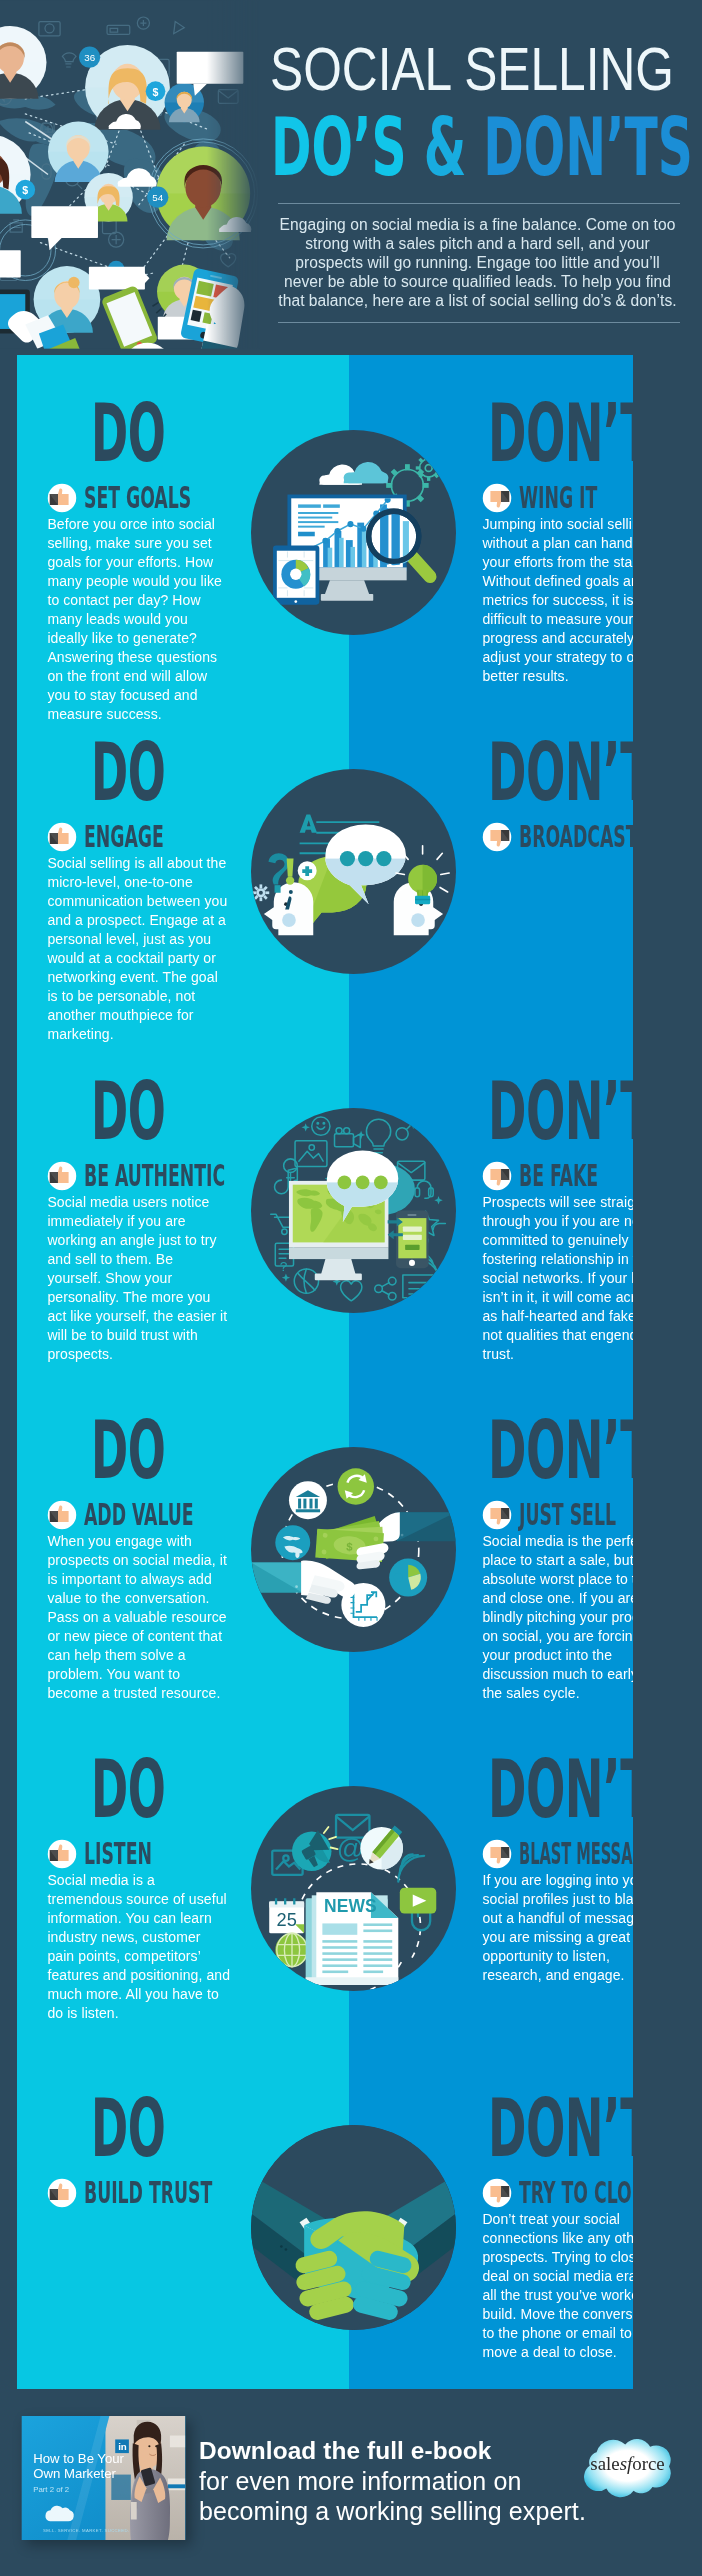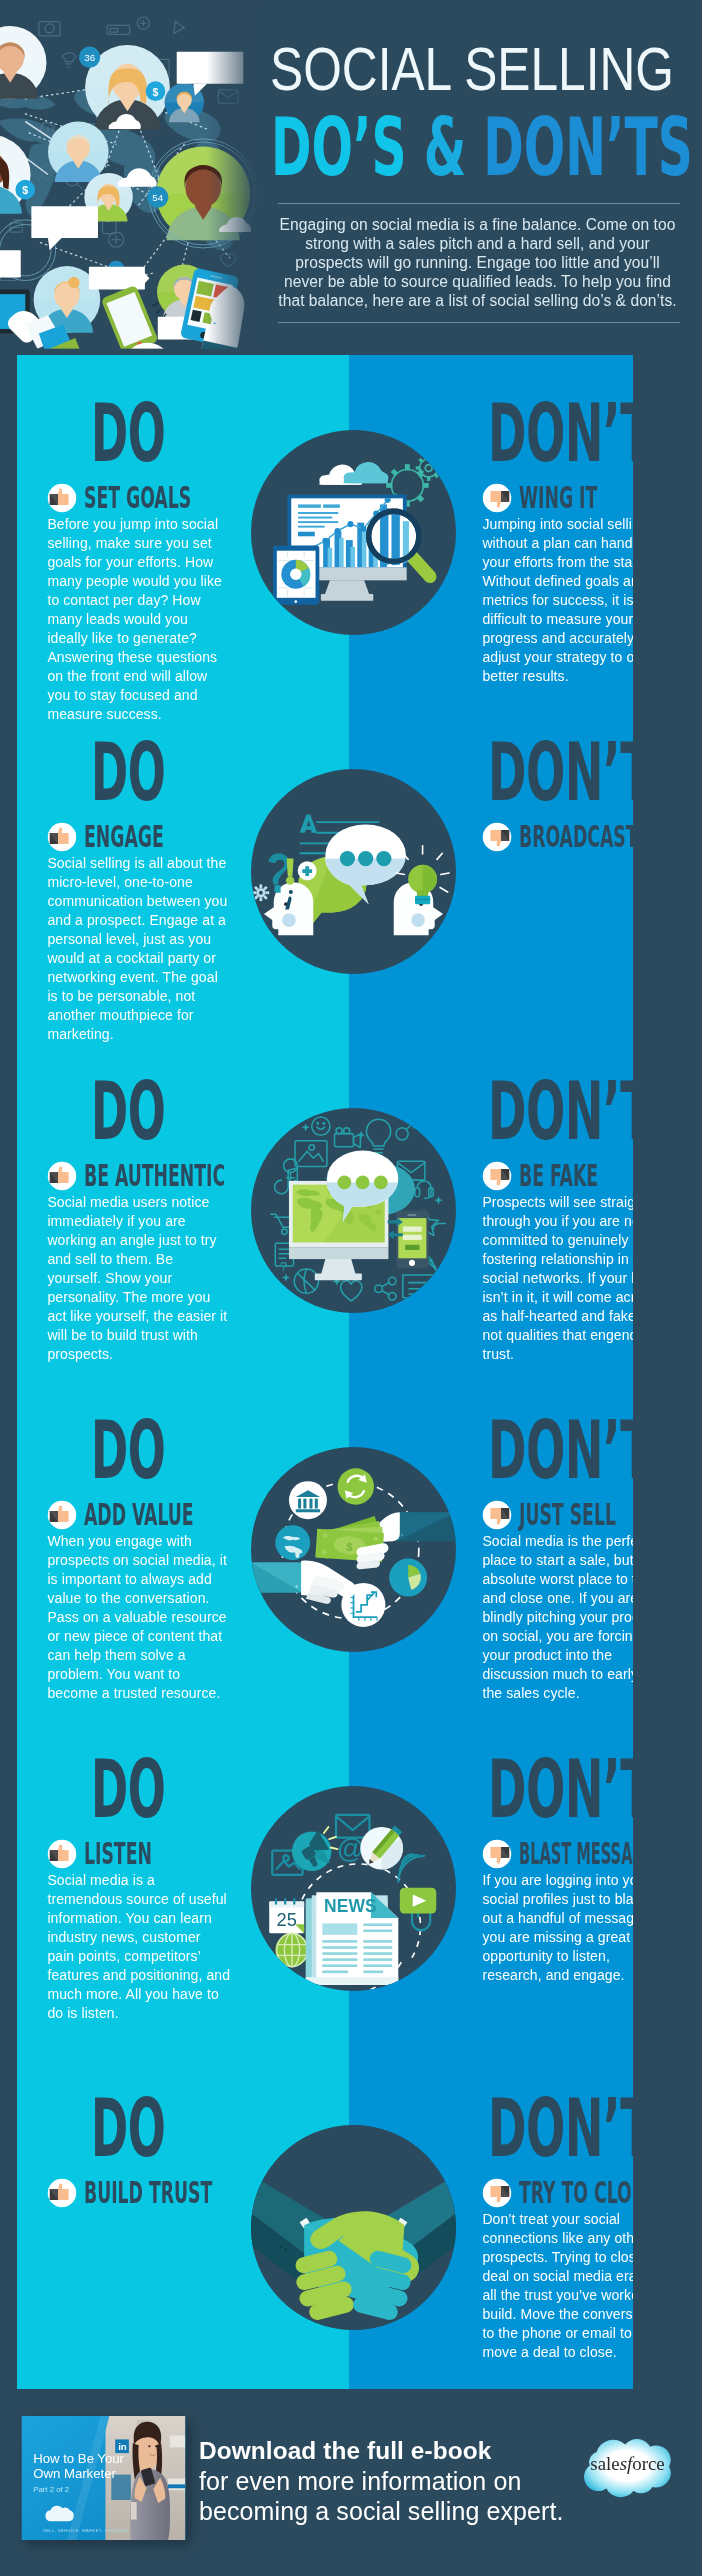--- a/index.html
+++ b/index.html
@@ -323,21 +323,21 @@
         <span class="ico">
                 <svg viewBox="0 0 40 40" width="30" height="30">
  <circle cx="20" cy="20" r="19" fill="#ffffff"></circle>
  <path d="M18.0 7.2 c1.6 -0.2 2.6 1.1 2.4 3.0 l-0.55 4.6 l8.95 0 l0 14.6 l-14.2 0 l0 -14.5 l1.6 -5.9 c0.35 -1.2 0.95 -1.7 1.8 -1.8 z" fill="#f9bd8f"></path>
  <path d="M3.6 14.8 l11.0 0 l0 14.6 l-11.0 0 z" fill="#3a3a3a"></path>
  <path d="M3.6 14.8 l11.0 0 l0 14.6 z" fill="#4d4d4d"></path>
 </svg>
               </span>
         <span class="lbl">SET GOALS</span>
       </div>
-      <div class="body">Before you jump into social selling, make sure you set goals for your efforts. How many people would you like to contact per day? How many leads would you ideally like to generate? Answering these questions on the front end will allow you to stay focused and measure success.</div>
+      <div class="body">Before you orce into social selling, make sure you set goals for your efforts. How many people would you like to contact per day? How many leads would you ideally like to generate? Answering these questions on the front end will allow you to stay focused and measure success.</div>
     </div>
     <div class="col col-r" style="top:81px">
       <div class="head">
         <span class="ico">
                 <svg viewBox="0 0 40 40" width="30" height="30">
  <circle cx="20" cy="20" r="19" fill="#ffffff"></circle>
  <path d="M22.0 32.8 c-1.6 0.2 -2.6 -1.1 -2.4 -3.0 l0.55 -4.6 l-8.95 0 l0 -14.6 l14.2 0 l0 14.5 l-1.6 5.9 c-0.35 1.2 -0.95 1.7 -1.8 1.8 z" fill="#f9bd8f"></path>
  <path d="M36.4 25.2 l-11.0 0 l0 -14.6 l11.0 0 z" fill="#3a3a3a"></path>
  <path d="M36.4 25.2 l-11.0 0 l0 -14.6 z" fill="#4d4d4d"></path>
 </svg>
@@ -1234,21 +1234,21 @@
         <g transform="translate(36,100) scale(.26)">
                 <path d="M-44 8 a22 22 0 0 1 20 -21 a28 28 0 0 1 48 -8 a20 20 0 0 1 28 8 a22 22 0 0 1 -6 43 l-72 0 a20 20 0 0 1 -18 -22z" fill="#ffffff" opacity=".92"></path>
               </g>
         <text x="22" y="119" font-family="Liberation Sans, sans-serif" font-size="4.4" fill="#a8dbf0" letter-spacing=".35">SELL. SERVICE. MARKET. SUCCEED.</text>
       </g>
     </svg>
   </div>
   <div class="cta">
     <div class="cta1">Download the full e-book</div>
     <div class="cta2">for even more information on</div>
-    <div class="cta2">becoming a social selling expert.</div>
+    <div class="cta2">becoming a working selling expert.</div>
   </div>
   <div class="sflogo">
    <svg viewBox="0 0 140 98" width="106" height="74">
      <defs>
        <radialGradient id="sfg" cx="50%" cy="46%" r="58%">
          <stop offset="0" stop-color="#ffffff"></stop>
                 <stop offset="0.45" stop-color="#ffffff"></stop>
          <stop offset="0.78" stop-color="#8fe0f2"></stop>
                 <stop offset="1" stop-color="#2eb8dd"></stop>
        </radialGradient>

